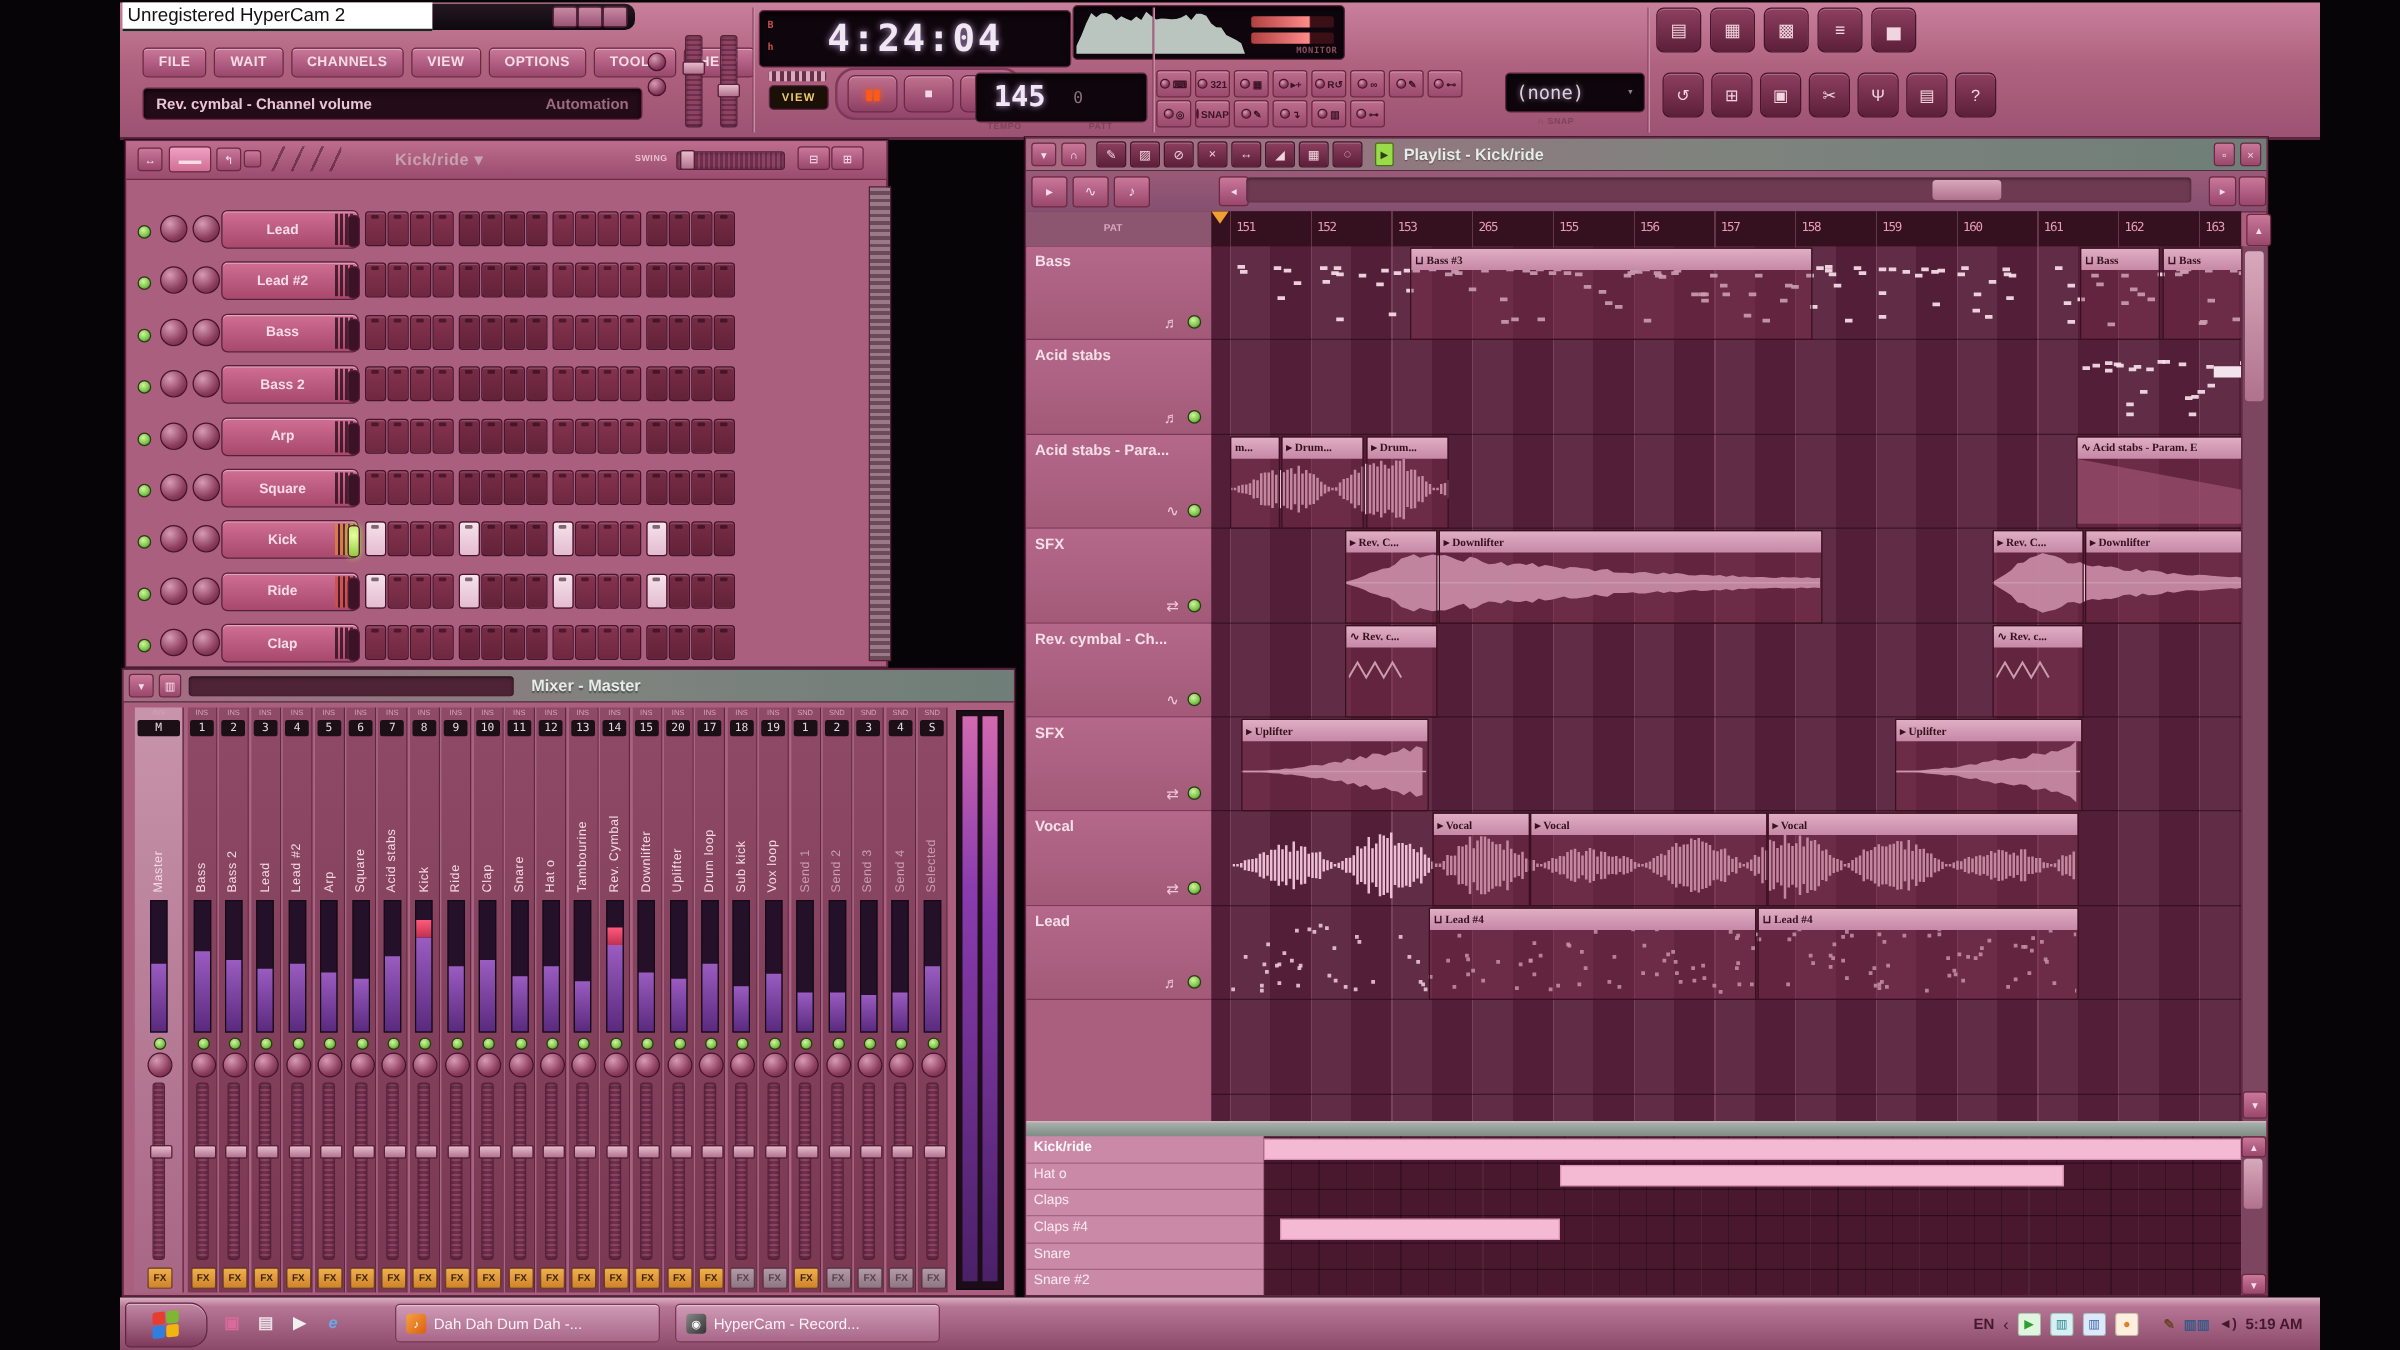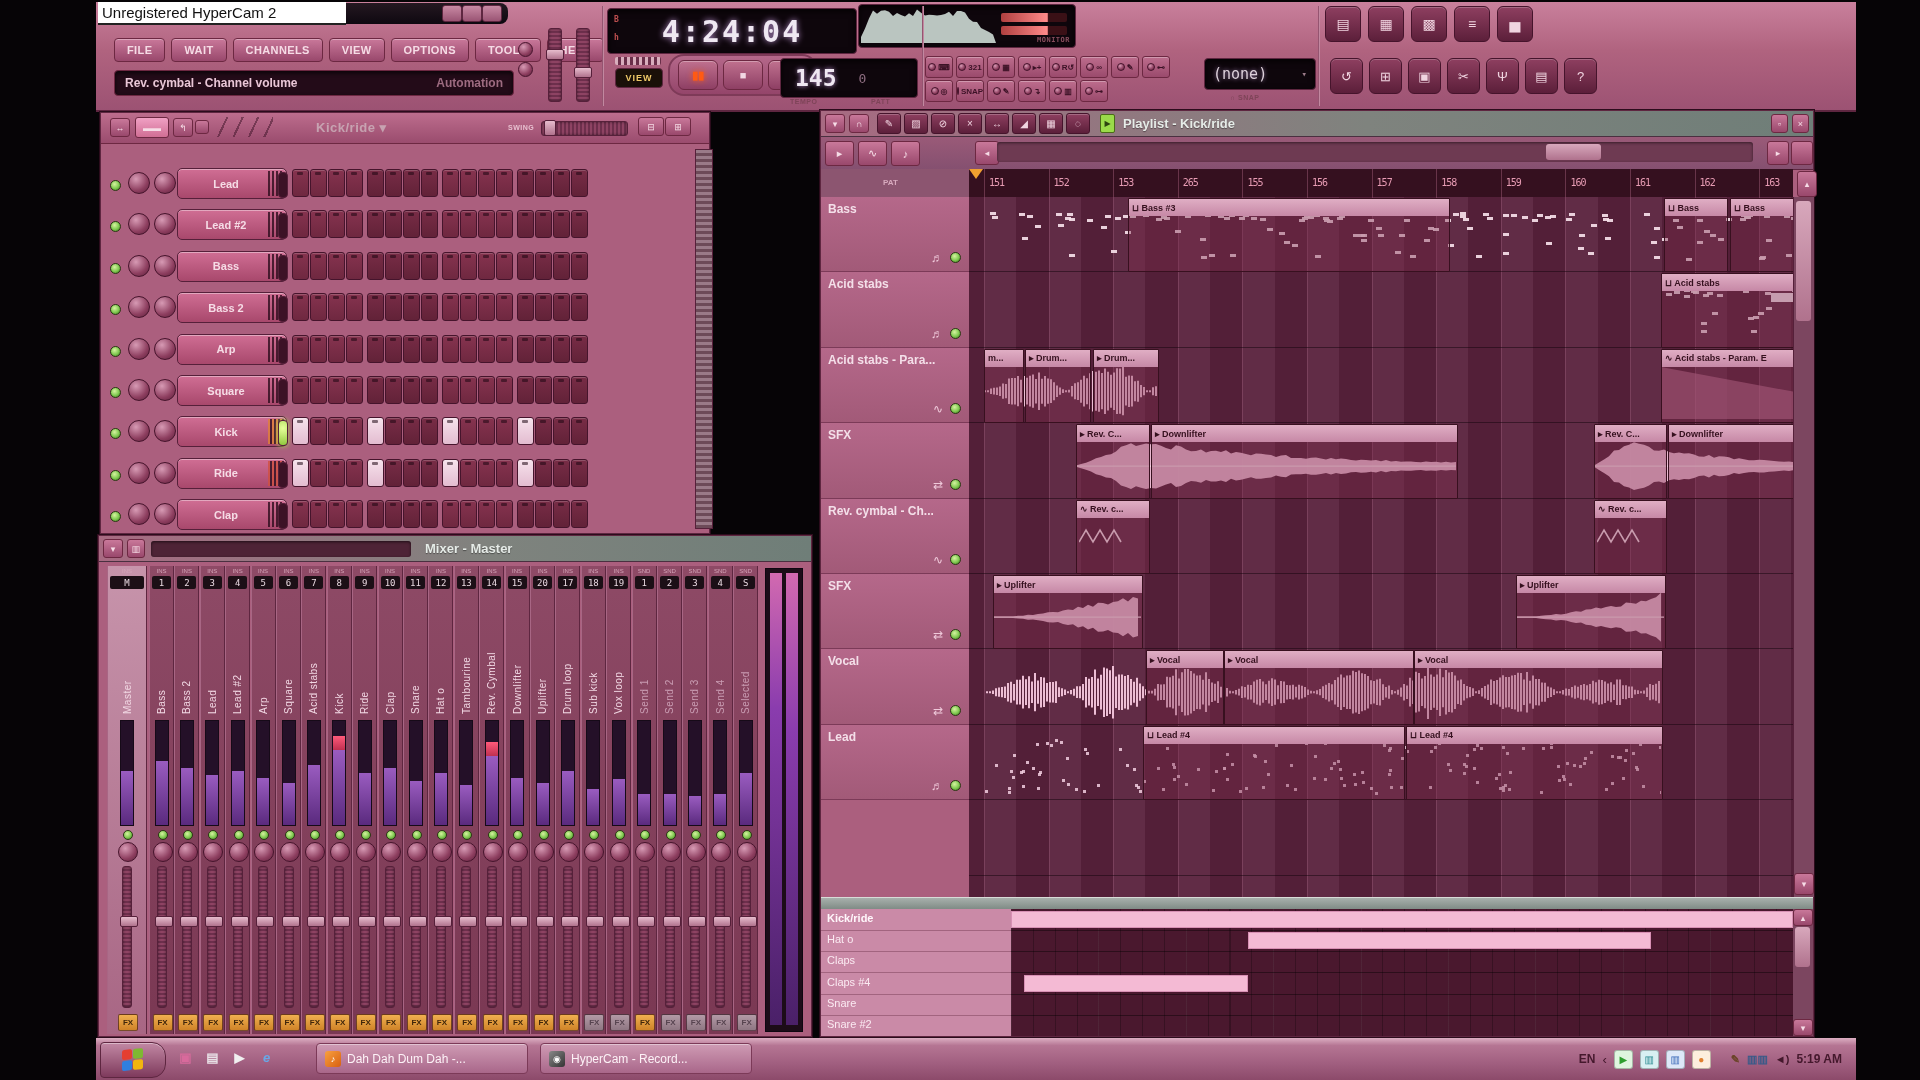--- a/index.html
+++ b/index.html
@@ -106,21 +106,21 @@
   #pl-grid-bg{position:absolute;background-color:#58213c;
     background-image:repeating-linear-gradient(90deg,rgba(255,170,205,.16) 0 1px,transparent 1px 64.6px),
       repeating-linear-gradient(90deg,rgba(255,255,255,.05) 0 32.3px,rgba(0,0,0,.06) 32.3px 64.6px);
     background-position:15px 0,15px 0;}
   .pl-name-panel{position:absolute;left:0;width:148px;background:linear-gradient(180deg,#b5688a,#a25a78);
     border-bottom:1px solid #7c3a58;box-sizing:border-box;}
   .pl-name{position:absolute;left:7px;top:5px;font-size:12px;font-weight:bold;color:#f4dfe9;}
   .pl-row-line{position:absolute;height:1px;background:rgba(20,4,12,.5);}
   .clip{position:absolute;border:1px solid #38101f;background:rgba(125,45,75,.38);border-radius:1px;overflow:hidden;}
   .clip-head{position:absolute;left:0;right:0;top:0;height:17px;background:linear-gradient(180deg,#e0aec4,#c688a6);
-    color:#35101e;font-size:9px;font-weight:bold;display:flex;align-items:center;padding-left:3px;white-space:nowrap;overflow:hidden;}
+    color:#35101e;font-size:9px;font-weight:bold;display:flex;align-items:center;padding-left:3px;white-space:nowrap;overflow:hidden;font-family:Liberation Serif, serif;}
   .ruler-num{position:absolute;top:8px;font-size:10px;color:#e89cb4;font-family:"DejaVu Sans Mono",monospace;letter-spacing:-1px;}
   
   .picker-name{position:absolute;left:6px;font-size:11px;color:#fbeaf2;}
   .picker-fill{position:absolute;height:17px;background:#f4bad4;border:1px solid #d890b4;box-sizing:border-box;}
   
   #taskbar{position:absolute;left:96px;top:1038px;width:1760px;height:42px;
     background:linear-gradient(180deg,#dcaec2 0%,#b57593 18%,#a15f80 60%,#8c4a6a 100%);}
   .task-btn{position:absolute;top:5px;height:31px;border-radius:4px;background:linear-gradient(180deg,#cf9bb4,#a9678a);
     border:1px solid #7c3a58;box-shadow:inset 0 1px 0 rgba(255,255,255,.4);display:flex;align-items:center;
     padding:0 8px;gap:6px;color:#fdf2f7;font-size:12px;white-space:nowrap;overflow:hidden;box-sizing:border-box;}
@@ -1459,23 +1459,20 @@
           <div style="position: absolute; left: 12.5168px; top: 6px; width: 6px; height: 3px; background: rgb(246, 223, 233); opacity: 0.92;"></div>
           <div style="position: absolute; left: 32.4932px; top: 6px; width: 6px; height: 3px; background: rgb(246, 223, 233); opacity: 0.92;"></div>
           <div style="position: absolute; left: 39.8159px; top: 37px; width: 6px; height: 3px; background: rgb(246, 223, 233); opacity: 0.92;"></div>
           <div style="position: absolute; left: 65.2679px; top: 3px; width: 6px; height: 3px; background: rgb(246, 223, 233); opacity: 0.92;"></div>
           <div style="position: absolute; left: 130.568px; top: 4px; width: 6px; height: 3px; background: rgb(246, 223, 233); opacity: 0.92;"></div>
           <div style="position: absolute; left: 131.815px; top: 4px; width: 6px; height: 3px; background: rgb(246, 223, 233); opacity: 0.92;"></div>
           <div style="position: absolute; left: 46.3163px; top: 7px; width: 6px; height: 3px; background: rgb(246, 223, 233); opacity: 0.92;"></div>
           <div style="position: absolute; left: 22.9334px; top: 4px; width: 6px; height: 3px; background: rgb(246, 223, 233); opacity: 0.92;"></div>
         </div>
         <div style="position: absolute; left: 802px; top: 96.4px; width: 22px; height: 9px; background: rgb(243, 227, 236);"></div>
-        <div class="clip" style="left: 692px; top: 76.4px; width: 132px; height: 72.4px;">
-          <div class="clip-head">⊔ Acid stabs</div>
-        </div>
         <div class="pl-row-line" style="left: 0px; width: 824px; top: 225.2px;"></div>
         <div style="position: absolute; left: 15px; top: 165.8px;">
           <svg width="175" height="56.400000000000006" style="position: absolute;">
             <polygon points="0,27.2 2,27.2 2,29.2 0,29.2" fill="#f4c6dc" opacity="0.95"></polygon>
             <polygon points="3,27.2 5,27.2 5,29.2 3,29.2" fill="#f4c6dc" opacity="0.95"></polygon>
             <polygon points="6,25.5 8,25.5 8,30.9 6,30.9" fill="#f4c6dc" opacity="0.95"></polygon>
             <polygon points="9,24.8 11,24.8 11,31.6 9,31.6" fill="#f4c6dc" opacity="0.95"></polygon>
             <polygon points="12,24.5 14,24.5 14,31.9 12,31.9" fill="#f4c6dc" opacity="0.95"></polygon>
             <polygon points="15,23.5 17,23.5 17,32.9 15,32.9" fill="#f4c6dc" opacity="0.95"></polygon>
             <polygon points="18,20.6 20,20.6 20,35.8 18,35.8" fill="#f4c6dc" opacity="0.95"></polygon>

